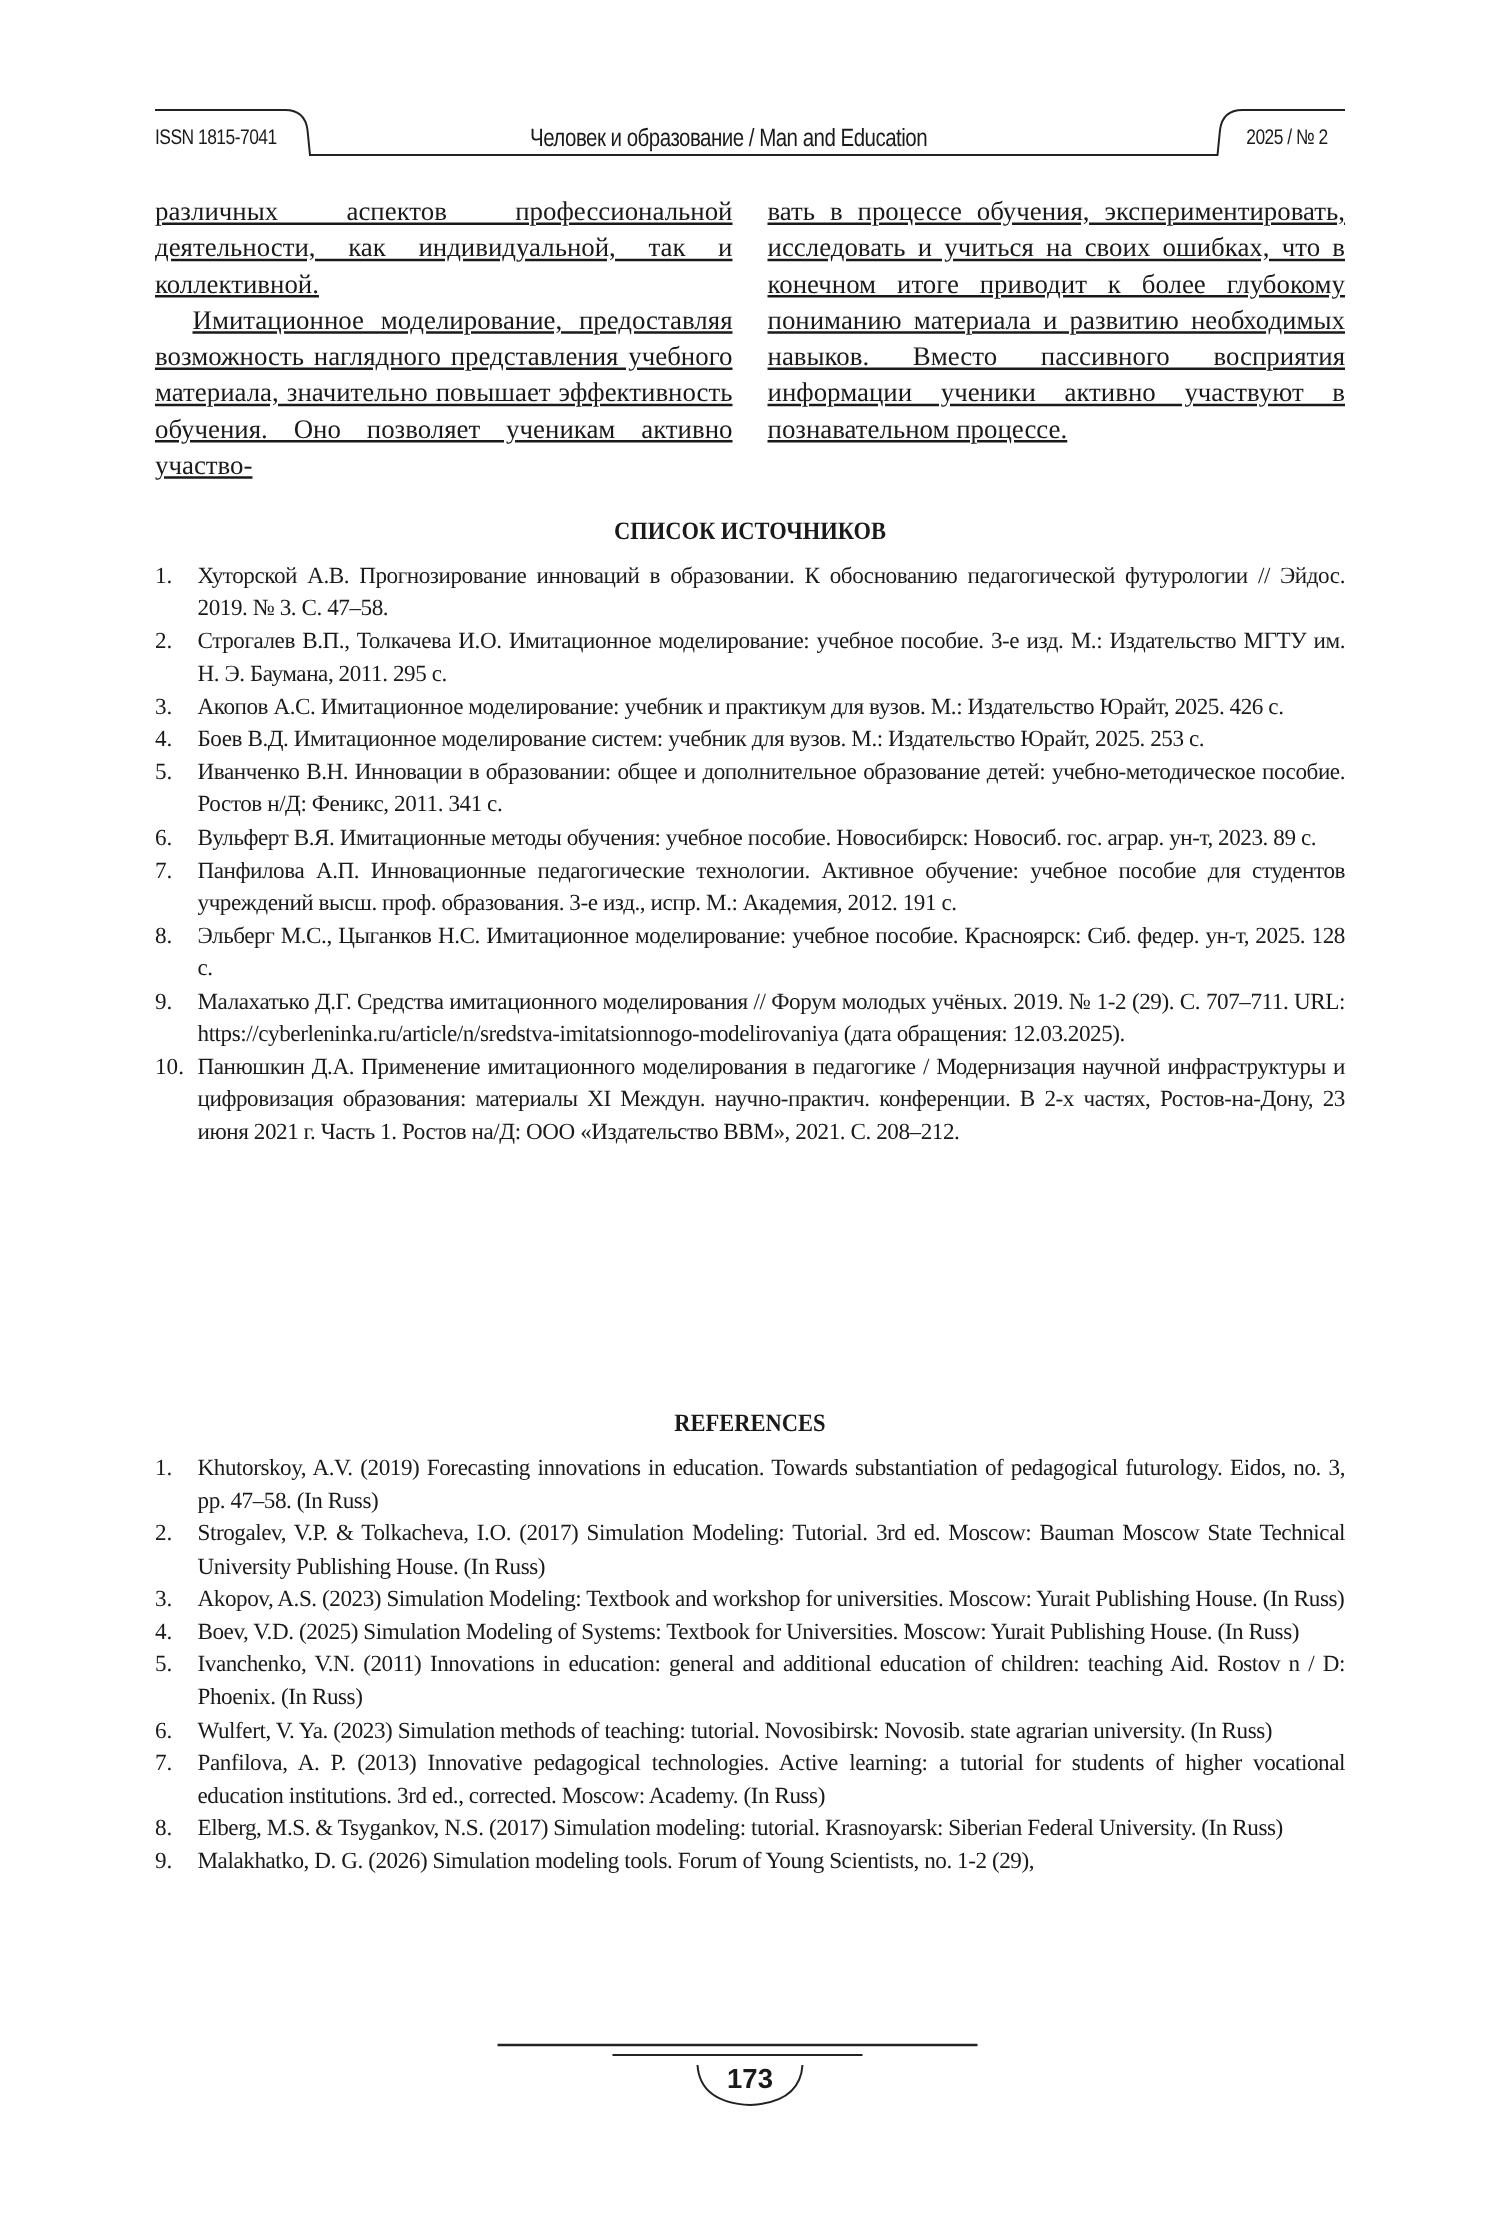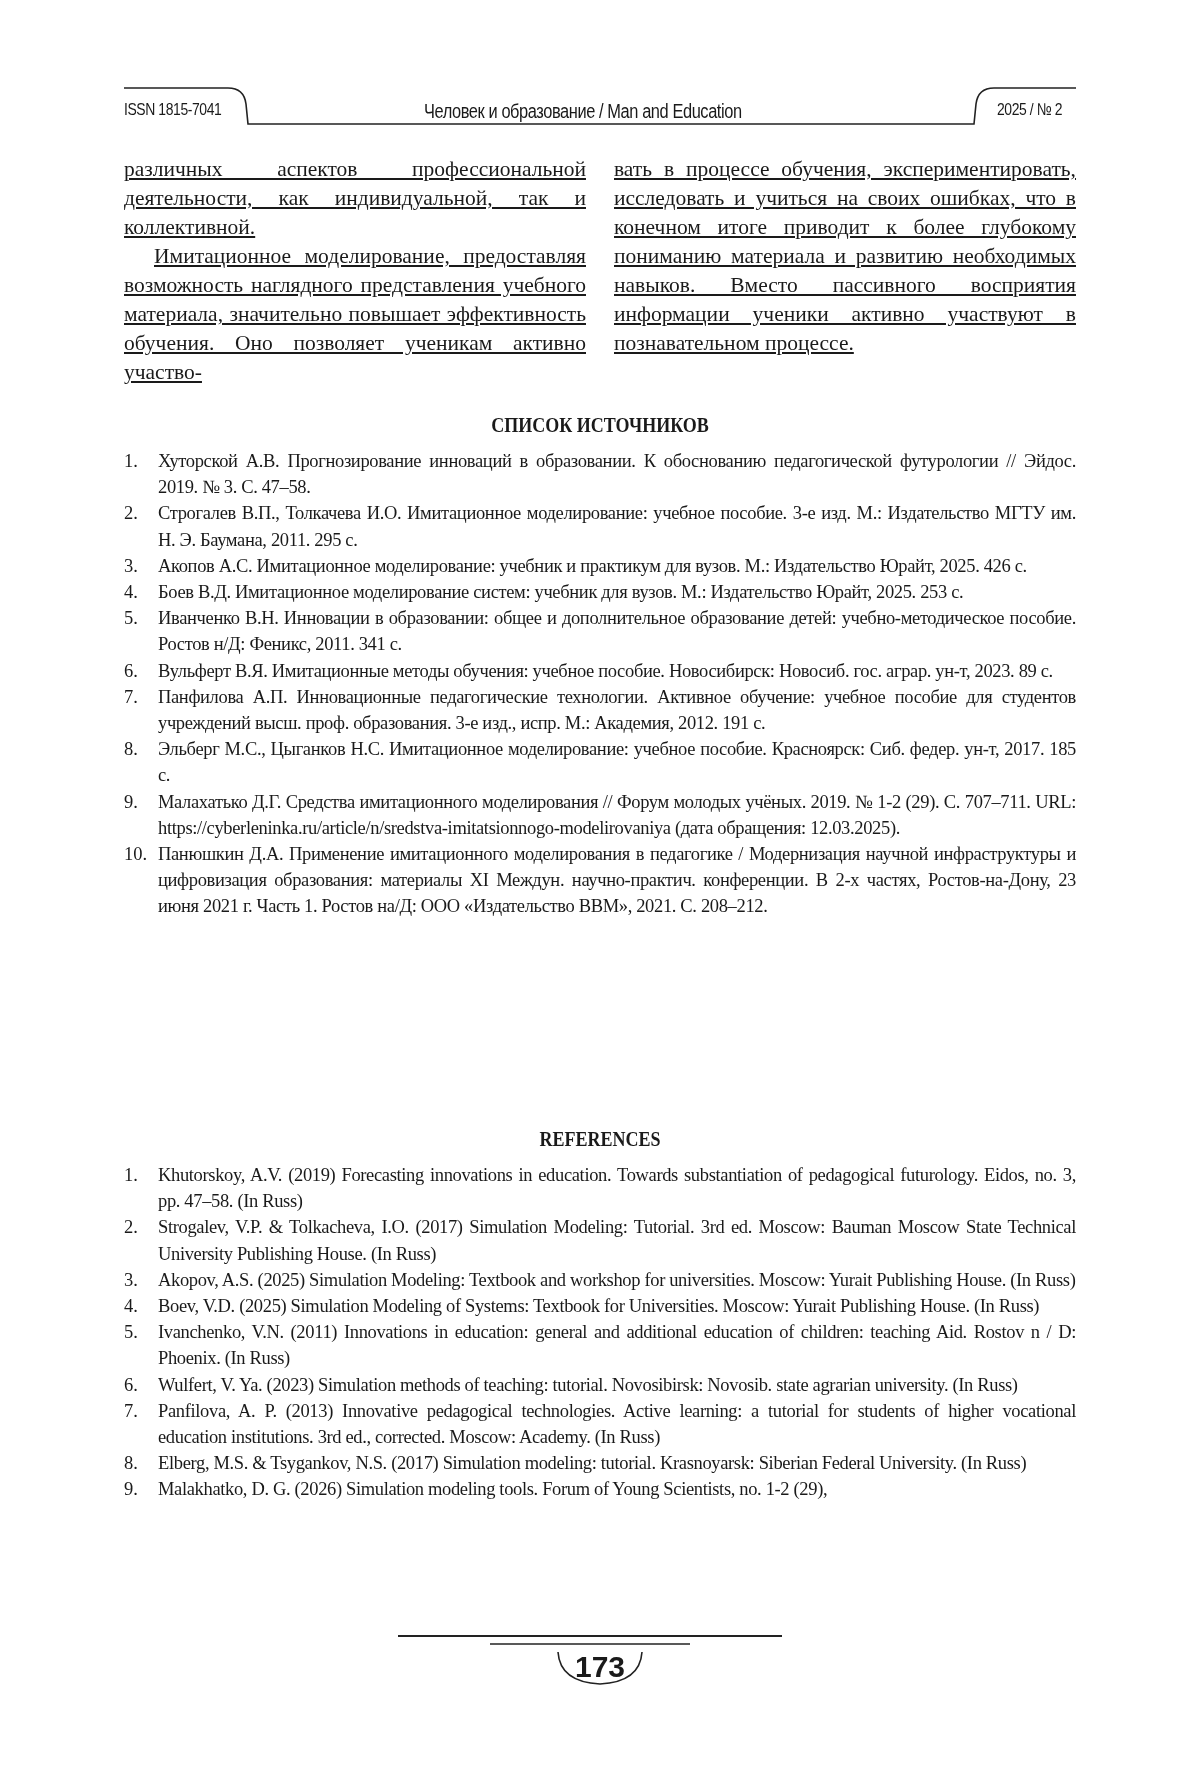--- a/index.html
+++ b/index.html
@@ -13,21 +13,21 @@
   .body-cols { position: absolute; left: 124px; top: 155px; width: 952px; display: flex; justify-content: space-between; text-decoration: underline; }
   .col { width: 462px; font-family: "Liberation Serif", serif; font-size: 21.5px; line-height: 29px; text-align: justify; }
   .col p { margin: 0; }
   .indent { text-indent: 30px; }
   .sec-title { position: absolute; left: 124px; width: 952px; text-align: center; font-family: "Liberation Serif", serif; font-weight: bold; font-size: 20px; transform: scaleX(0.9); }
   .reflist { position: absolute; left: 124px; width: 952px; margin: 0; padding: 0; list-style: none; font-family: "Liberation Serif", serif; font-size: 18.5px; line-height: 26.2px; }
   .reflist li { display: flex; }
   .reflist .num { width: 34px; flex: 0 0 34px; }
   .reflist .txt { flex: 1; text-align: justify; letter-spacing: -0.35px; }
   .footer { position: absolute; left: 0; top: 1630px; width: 1200px; height: 80px; }
-  .page-num { position: absolute; left: 568px; top: 1650px; width: 64px; text-align: center; font-family: "Liberation Sans", sans-serif; font-weight: bold; font-size: 30px; }
+  .page-num { position: absolute; left: 568px; top: 1650px; width: 64px; text-align: center; font-family: "Liberation Sans", sans-serif; font-weight: bold; font-size: 22px; }
 </style>
 </head>
 <body>
 
 <div class="header">
   <svg width="1200" height="135">
     <path d="M124 88 L228 88 Q244 88 246 104 L248 124 L974 124 L976 104 Q978 88 994 88 L1076 88" fill="none" stroke="#222" stroke-width="1.6"></path>
   </svg>
   <div class="hdr-text hdr-issn">ISSN 1815-7041</div>
   <div class="hdr-text hdr-title">Человек и образование  /  Man and Education</div>
@@ -69,21 +69,21 @@
   <li>
       <span class="num">6.</span>
       <span class="txt">Вульферт В.Я. Имитационные методы обучения: учебное пособие. Новосибирск: Новосиб. гос. аграр. ун-т, 2023. 89 с.</span>
     </li>
   <li>
       <span class="num">7.</span>
       <span class="txt">Панфилова А.П. Инновационные педагогические технологии. Активное обучение: учебное пособие для студентов учреждений высш. проф. образования. 3-е изд., испр. М.: Академия, 2012. 191 с.</span>
     </li>
   <li>
       <span class="num">8.</span>
-      <span class="txt">Эльберг М.С., Цыганков Н.С. Имитационное моделирование: учебное пособие. Красноярск: Сиб. федер. ун-т, 2017. 185 с.</span>
+      <span class="txt">Эльберг М.С., Цыганков Н.С. Имитационное моделирование: учебное пособие. Красноярск: Сиб. федер. ун-т, 2025. 128 с.</span>
     </li>
   <li>
       <span class="num">9.</span>
       <span class="txt">Малахатько Д.Г. Средства имитационного моделирования // Форум молодых учёных. 2019. № 1-2 (29). С. 707–711. URL: https://cyberleninka.ru/article/n/sredstva-imitatsionnogo-modelirovaniya (дата обращения: 12.03.2025).</span>
     </li>
   <li>
       <span class="num">10.</span>
       <span class="txt">Панюшкин Д.А. Применение имитационного моделирования в педагогике / Модернизация научной инфраструктуры и цифровизация образования: материалы XI Междун. научно-практич. конференции. В 2-х частях, Ростов-на-Дону, 23 июня 2021 г. Часть 1. Ростов на/Д: ООО «Издательство ВВМ», 2021. С. 208–212.</span>
     </li>
 </ol>
@@ -93,21 +93,21 @@
   <li>
       <span class="num">1.</span>
       <span class="txt">Khutorskoy, A.V. (2019) Forecasting innovations in education. Towards substantiation of pedagogical futurology. Eidos, no. 3, pp. 47–58. (In Russ)</span>
     </li>
   <li>
       <span class="num">2.</span>
       <span class="txt">Strogalev, V.P. &amp; Tolkacheva, I.O. (2017) Simulation Modeling: Tutorial. 3rd ed. Moscow: Bauman Moscow State Technical University Publishing House. (In Russ)</span>
     </li>
   <li>
       <span class="num">3.</span>
-      <span class="txt">Akopov, A.S. (2025) Simulation Modeling: Textbook and workshop for universities. Moscow: Yurait Publishing House. (In Russ)</span>
+      <span class="txt">Akopov, A.S. (2023) Simulation Modeling: Textbook and workshop for universities. Moscow: Yurait Publishing House. (In Russ)</span>
     </li>
   <li>
       <span class="num">4.</span>
       <span class="txt">Boev, V.D. (2025) Simulation Modeling of Systems: Textbook for Universities. Moscow: Yurait Publishing House. (In Russ)</span>
     </li>
   <li>
       <span class="num">5.</span>
       <span class="txt">Ivanchenko, V.N. (2011) Innovations in education: general and additional education of children: teaching Aid. Rostov n / D: Phoenix. (In Russ)</span>
     </li>
   <li>

